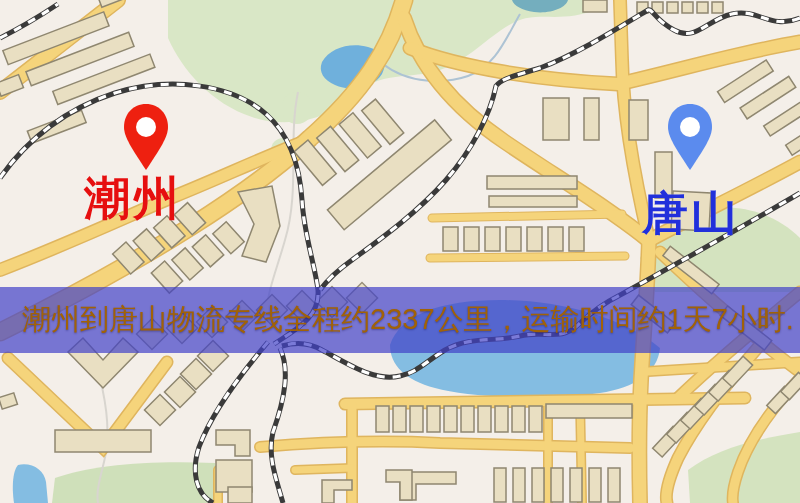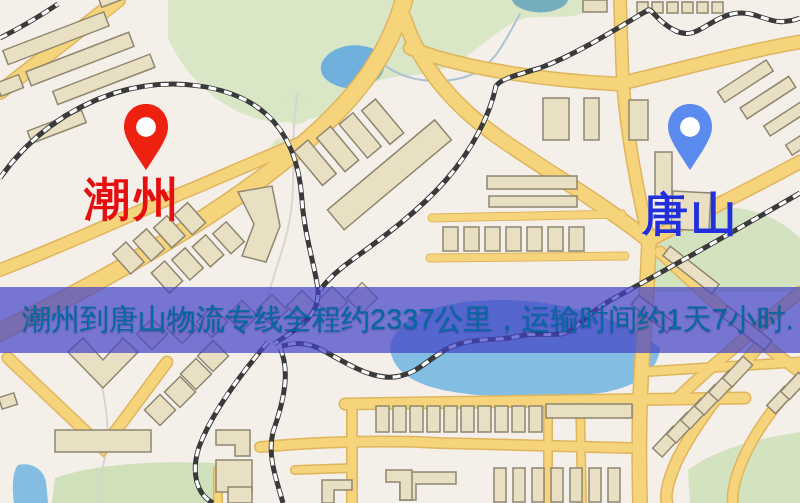--- a/index.html
+++ b/index.html
@@ -6,32 +6,32 @@
   .stage{
     position:relative;width:800px;height:503px;overflow:hidden;
     font-family:"Liberation Sans",sans-serif;
     background:#f4efe9;
   }
   .stage svg.map{position:absolute;left:0;top:0;}
   .marker{position:absolute;width:48px;height:70px;}
   .marker svg{display:block;}
   .city-label{
     position:absolute;font-size:46px;line-height:1;font-weight:bold;
-    font-family:Liberation Sans, sans-serif;letter-spacing:3px;white-space:nowrap;
+    font-family:Liberation Serif, serif;letter-spacing:3px;white-space:nowrap;
     text-shadow:0 0 1px rgba(255,255,255,.4);
   }
   .city-label.origin{left:84px;top:176px;color:#e60f0f;}
   .city-label.dest{left:642px;top:191px;color:#2130db;}
   .banner{
     position:absolute;left:0;top:287px;width:800px;height:66px;
     background:rgba(66,66,200,0.70);
     display:flex;align-items:center;
   }
   .banner .banner-text{
-    color:#0369a1;font-size:29px;padding-left:22px;white-space:nowrap;
+    color:#a16207;font-size:29px;padding-left:22px;white-space:nowrap;
     text-shadow:0 1px 2px rgba(0,0,70,.35);
   }
 </style>
 </head>
 <body>
 
 <div class="stage">
 
   <svg class="map" width="800" height="503" viewBox="0 0 800 503">
 

